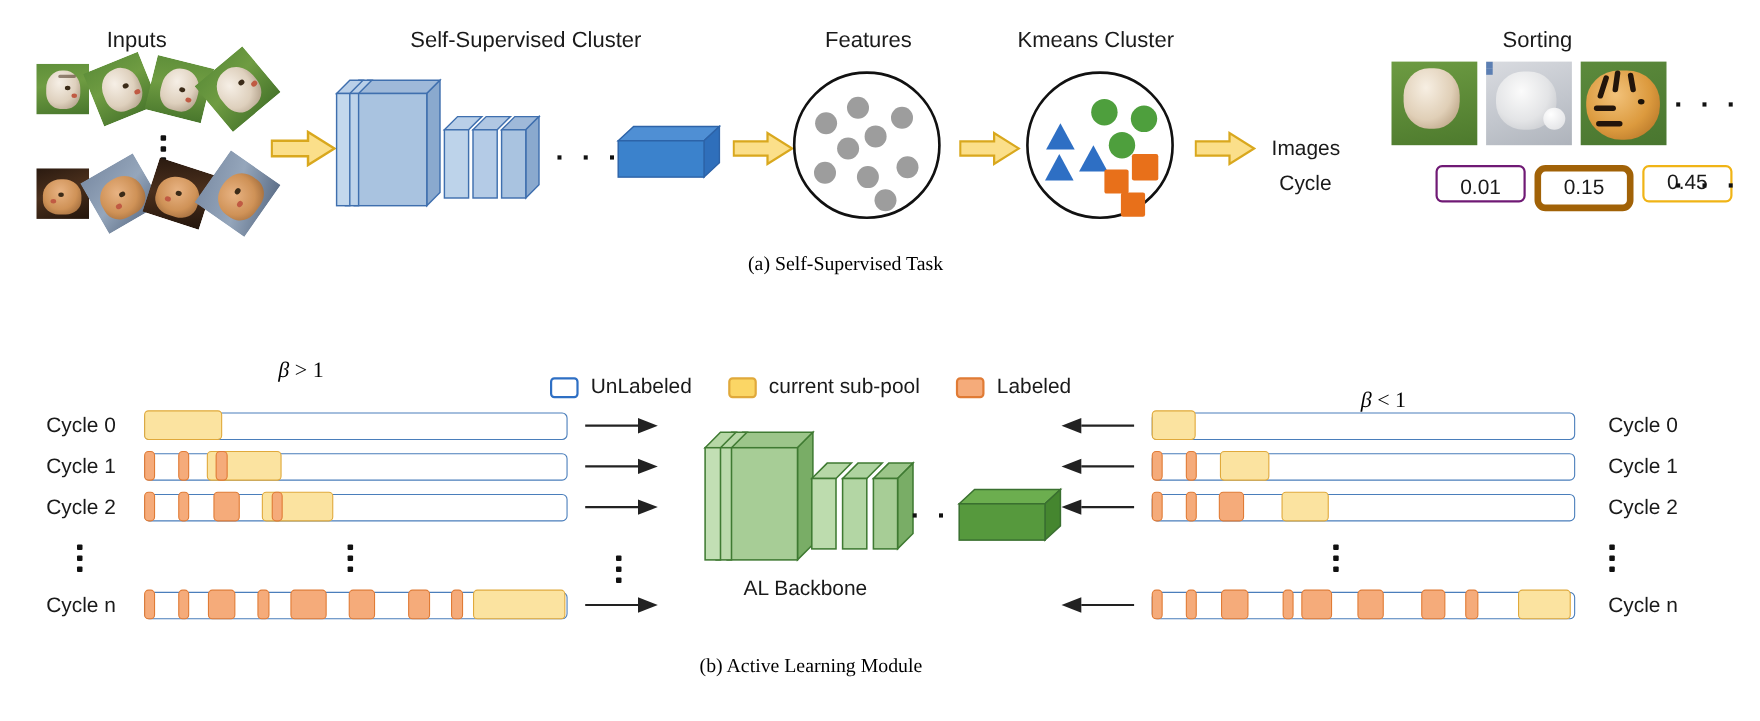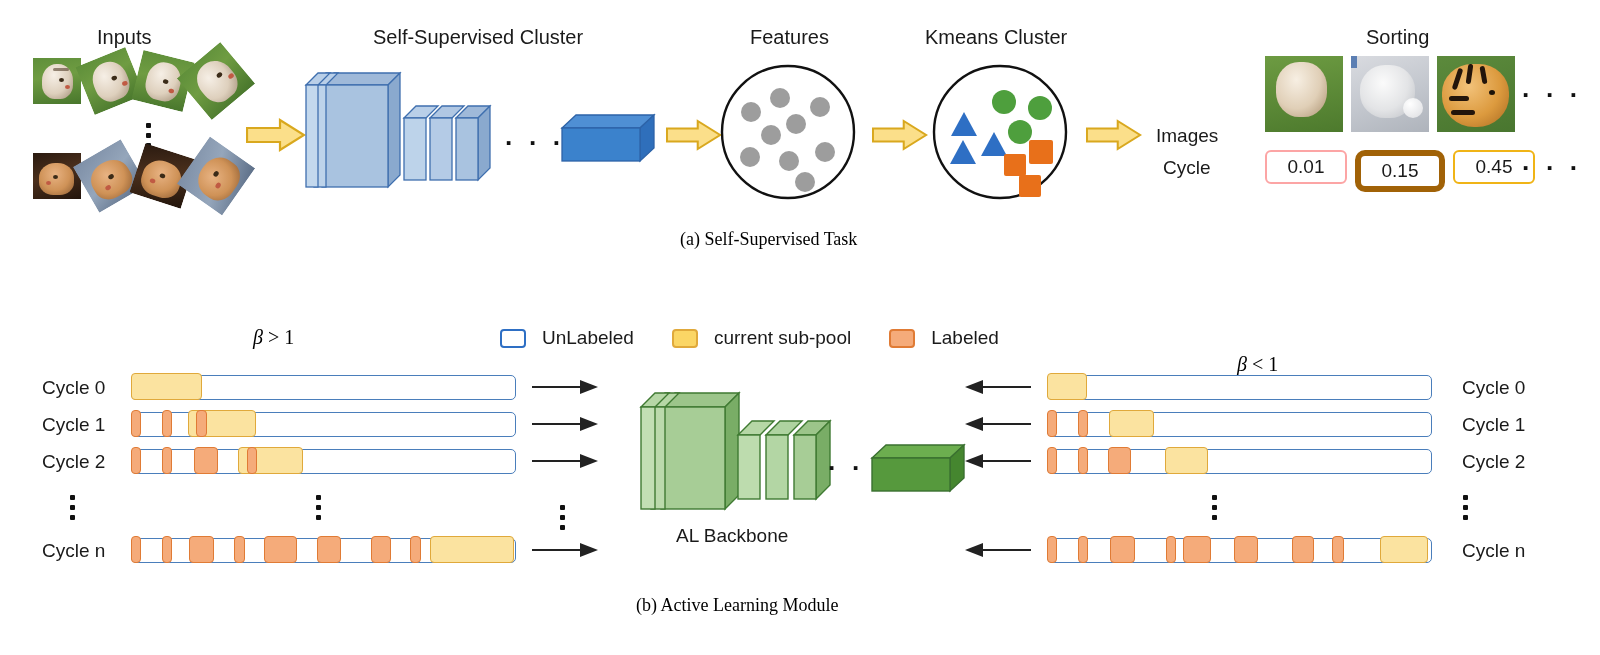--- a/index.html
+++ b/index.html
@@ -242,42 +242,42 @@
     <div class="tst" style="left:30px;top:8px;width:5px;height:20px;transform:rotate(8deg);"></div>
     <div class="tst" style="left:44px;top:10px;width:5px;height:18px;transform:rotate(-10deg);"></div>
     <div class="tst" style="left:12px;top:40px;width:20px;height:5px;"></div>
     <div class="tst" style="left:14px;top:54px;width:24px;height:5px;"></div>
     <div class="eye" style="left:52px;top:34px;width:6px;height:5px;background:#1b1208;border-radius:50%;position:absolute;"></div>
   </div>
 </div>
 <div class="abs dots3" style="left:1522px;top:82px;">· · ·</div>
 
 <div class="abs" style="left:1265px;top:150px;display:flex;gap:8px;">
-  <div style="width:78px;height:30px;border:2px solid #fca5a5;border-radius:6px;display:flex;align-items:center;justify-content:center;">
+  <div style="width:78px;height:30px;border:2px solid #701a75;border-radius:6px;display:flex;align-items:flex-end;justify-content:center;margin-left:40px;">
     <span class="lbl">0.01</span>
   </div>
   <div style="width:78px;height:30px;border:6px solid #a16207;border-radius:10px;display:flex;align-items:center;justify-content:center;">
     <span class="lbl">0.15</span>
   </div>
   <div style="width:78px;height:30px;border:2px solid #f0b416;border-radius:6px;display:flex;align-items:center;justify-content:center;">
     <span class="lbl">0.45</span>
   </div>
 </div>
 <div class="abs dots3" style="left:1522px;top:155px;">· · ·</div>
 
 <div class="abs cap" style="left:680px;top:229px;">(a) Self-Supervised Task</div>
 
 <div class="abs mth" style="left:253px;top:326px;">
   <span>β</span><i> &gt; </i><i>1</i>
 </div>
 <div class="abs mth" style="left:1237px;top:326px;margin-top:27px;">
   <span>β</span><i> &lt; </i><i>1</i>
 </div>
 
-<div class="abs" style="left:500px;top:327px;display:flex;align-items:center;gap:16px;">
+<div class="abs" style="left:500px;top:341px;display:flex;align-items:center;gap:11px;">
   <div class="legbox" style="background:#fff;border:2px solid #2e6fc4;"></div>
   <span class="lbl">UnLabeled</span>
   <div class="legbox" style="margin-left:22px;background:#fbd665;border:2px solid #e0a93b;"></div>
   <span class="lbl">current sub-pool</span>
   <div class="legbox" style="margin-left:22px;background:#f5ab7a;border:2px solid #e07b35;"></div>
   <span class="lbl">Labeled</span>
 </div>
 
 <div class="abs lbl" style="left:42px;top:377px;">Cycle 0</div>
 <div class="abs lbl" style="left:42px;top:414px;">Cycle 1</div>

